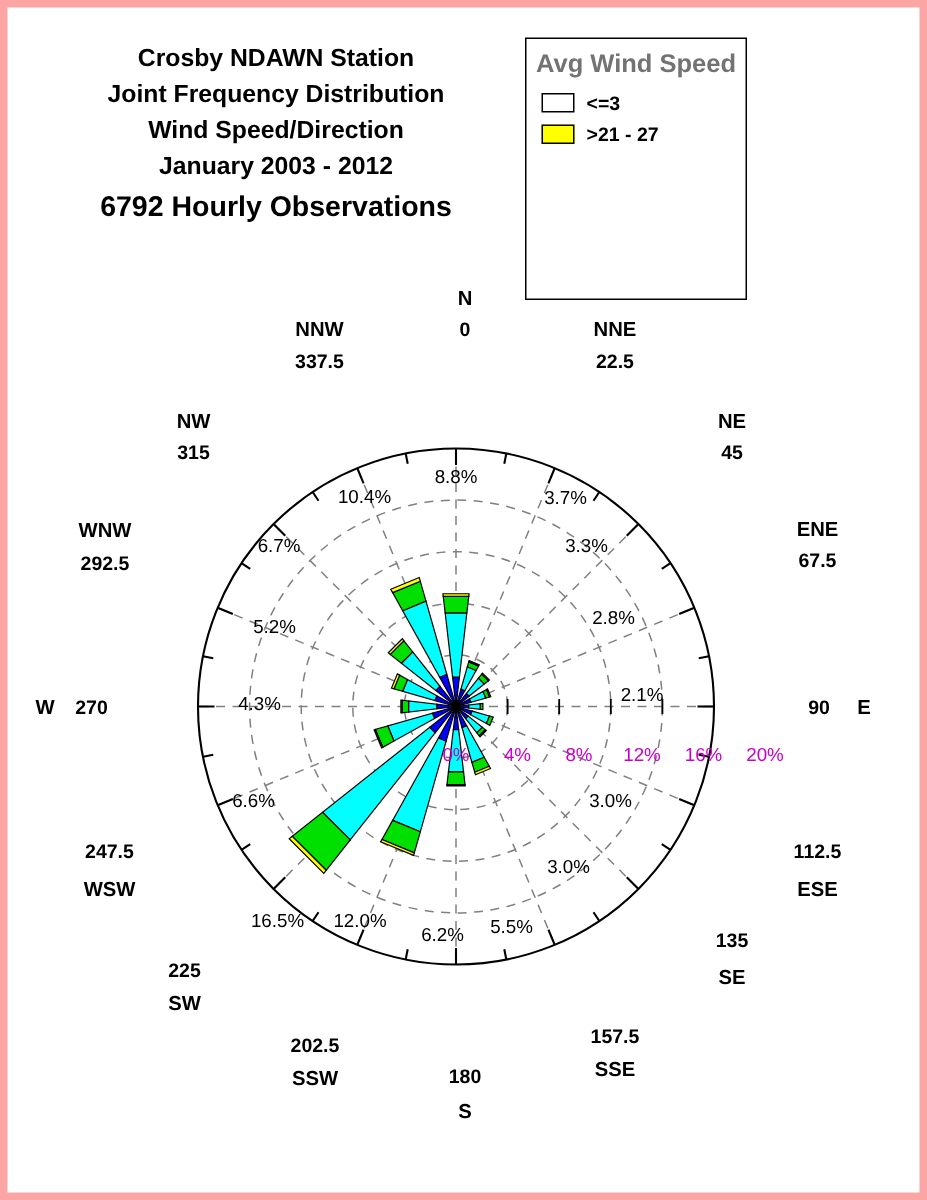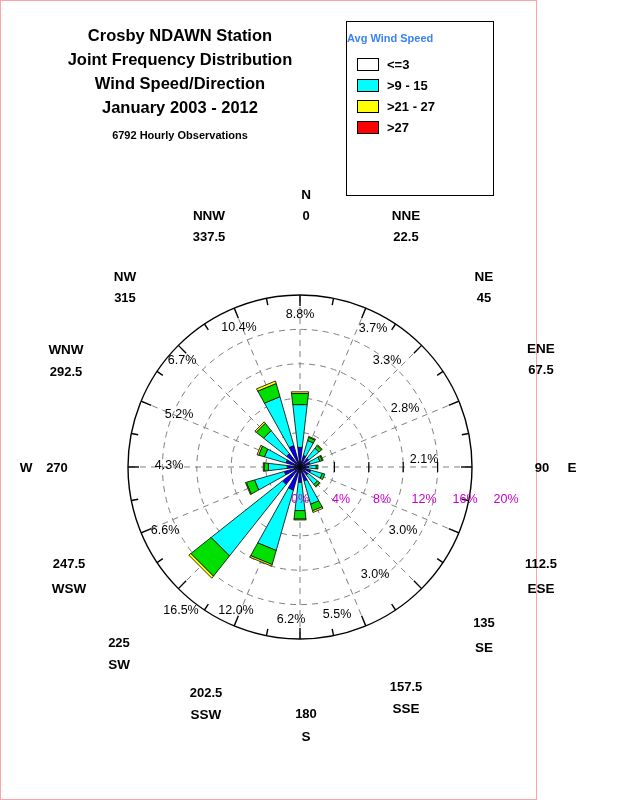--- a/index.html
+++ b/index.html
@@ -3,35 +3,35 @@
 <meta charset="utf-8">
 <style>
   html,body{margin:0;padding:0;}
   body{
     width:618px;height:800px;
     background:#ffffff;
     font-family:"Liberation Sans", sans-serif;
     overflow:hidden;
   }
   #frame{
-    position:absolute;left:0;top:0;width:537px;height:800px;
-    border:1px solid #fca5a5;box-sizing:border-box;background:#fff;
+    position:absolute;left:0;top:0;width:618px;height:800px;
+    border:5px solid #fca5a5;box-sizing:border-box;background:#fff;
   }
   .title-block{
     position:absolute;left:24px;top:22px;width:310px;
     text-align:center;font-size:16.5px;font-weight:bold;color:#000;
     line-height:24px;
   }
-  .title-block .sub{font-size:11px;margin-top:4px;}
+  .title-block .sub{font-size:19px;margin-top:4px;}
   .legend{
     position:absolute;left:345px;top:20px;width:148px;height:175px;
     border:1px solid #000;background:#fff;box-sizing:border-box;
   }
   .legend .lg-title{
-    text-align:left;font-size:11px;font-weight:bold;color:#3b82f6;
+    text-align:center;font-size:17px;font-weight:bold;color:#737373;
     margin-top:8px;line-height:17px;
   }
   .legend .lg-items{margin:7px 0 0 10px;}
   .legend .lg-row{
     display:flex;align-items:center;height:21px;
   }
   .legend .swatch{
     width:22px;height:13px;border:1px solid #000;margin-right:8px;box-sizing:border-box;
   }
   .legend .lg-label{font-size:13px;font-weight:bold;color:#000;}
@@ -57,30 +57,22 @@
   <div class="legend">
     <div class="lg-title">
       <div>Avg Wind Speed</div>
     </div>
     <div class="lg-items" id="legend-items">
         <div class="lg-row">
           <span class="swatch" style="background: rgb(255, 255, 255);"></span>
           <span class="lg-label">&lt;=3</span>
         </div>
         <div class="lg-row">
-          <span class="swatch" style="background: rgb(0, 255, 255);"></span>
-          <span class="lg-label">&gt;9 - 15</span>
-        </div>
-        <div class="lg-row">
           <span class="swatch" style="background: rgb(255, 255, 0);"></span>
           <span class="lg-label">&gt;21 - 27</span>
-        </div>
-        <div class="lg-row">
-          <span class="swatch" style="background: rgb(255, 0, 0);"></span>
-          <span class="lg-label">&gt;27</span>
         </div>
       </div>
   </div>
 
   <svg id="rose" width="618" height="800" viewBox="0 0 618 800">
       <circle cx="299" cy="466" r="34.4" fill="none" stroke="#808080" stroke-width="1" stroke-dasharray="6,5"></circle>
       <circle cx="299" cy="466" r="68.8" fill="none" stroke="#808080" stroke-width="1" stroke-dasharray="6,5"></circle>
       <circle cx="299" cy="466" r="103.2" fill="none" stroke="#808080" stroke-width="1" stroke-dasharray="6,5"></circle>
       <circle cx="299" cy="466" r="137.6" fill="none" stroke="#808080" stroke-width="1" stroke-dasharray="6,5"></circle>
       <circle cx="299" cy="466" r="172" fill="none" stroke="#000" stroke-width="1.4"></circle>

